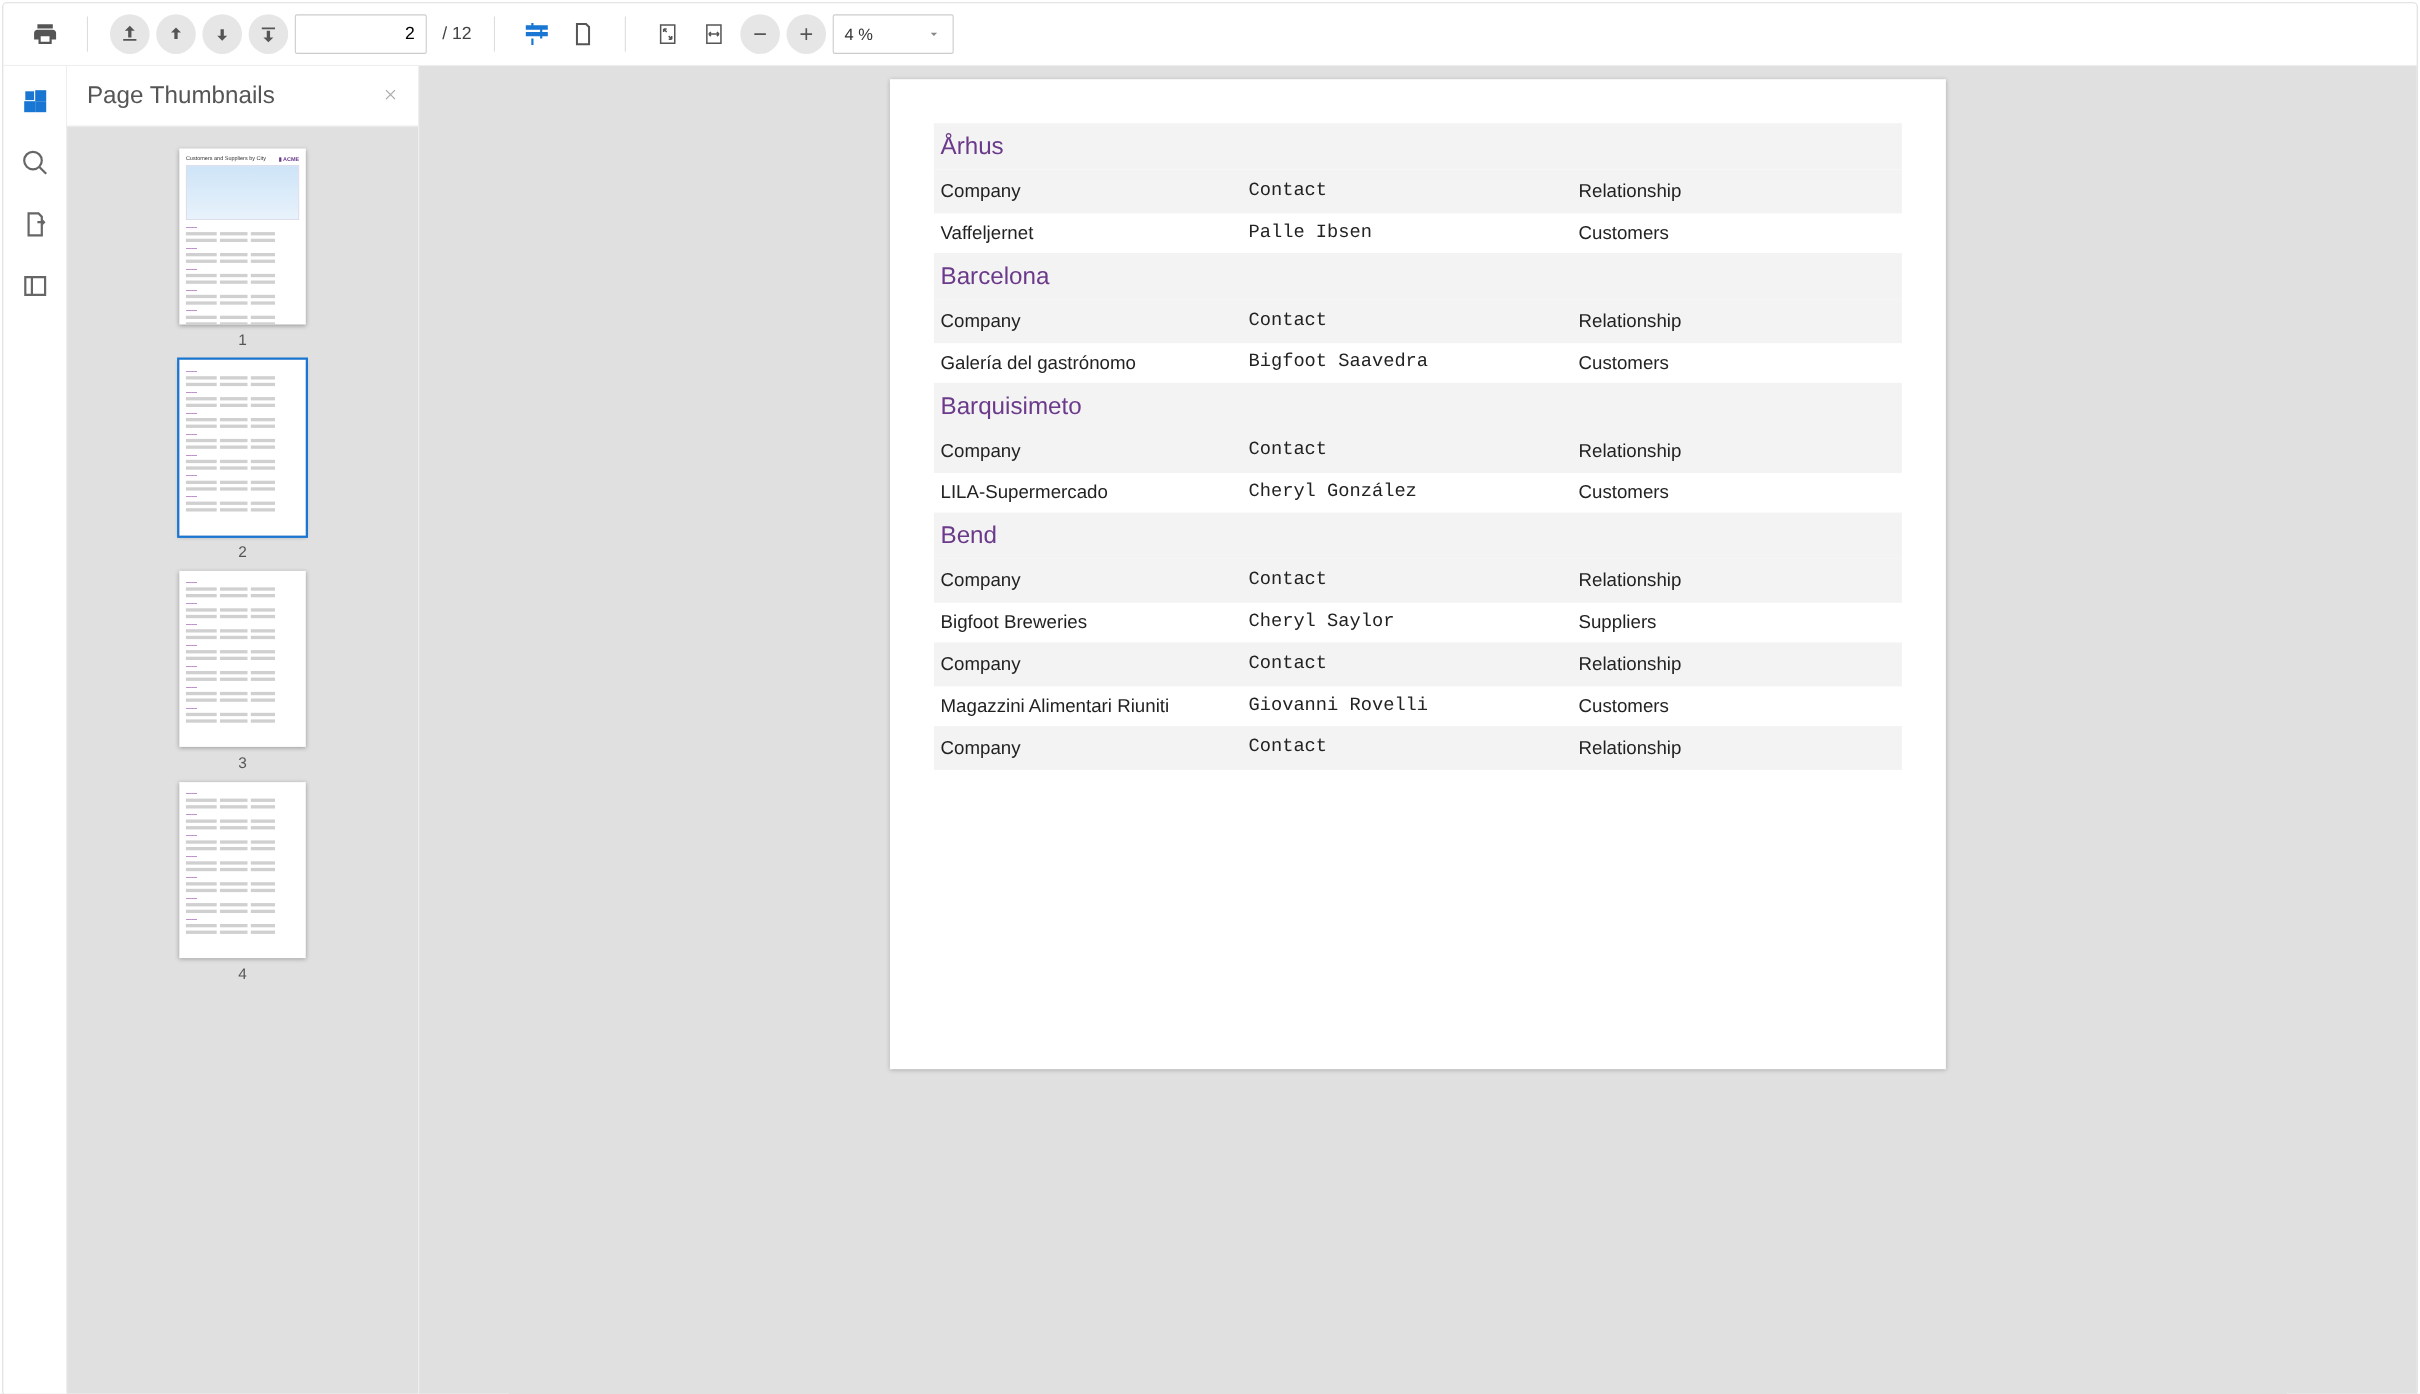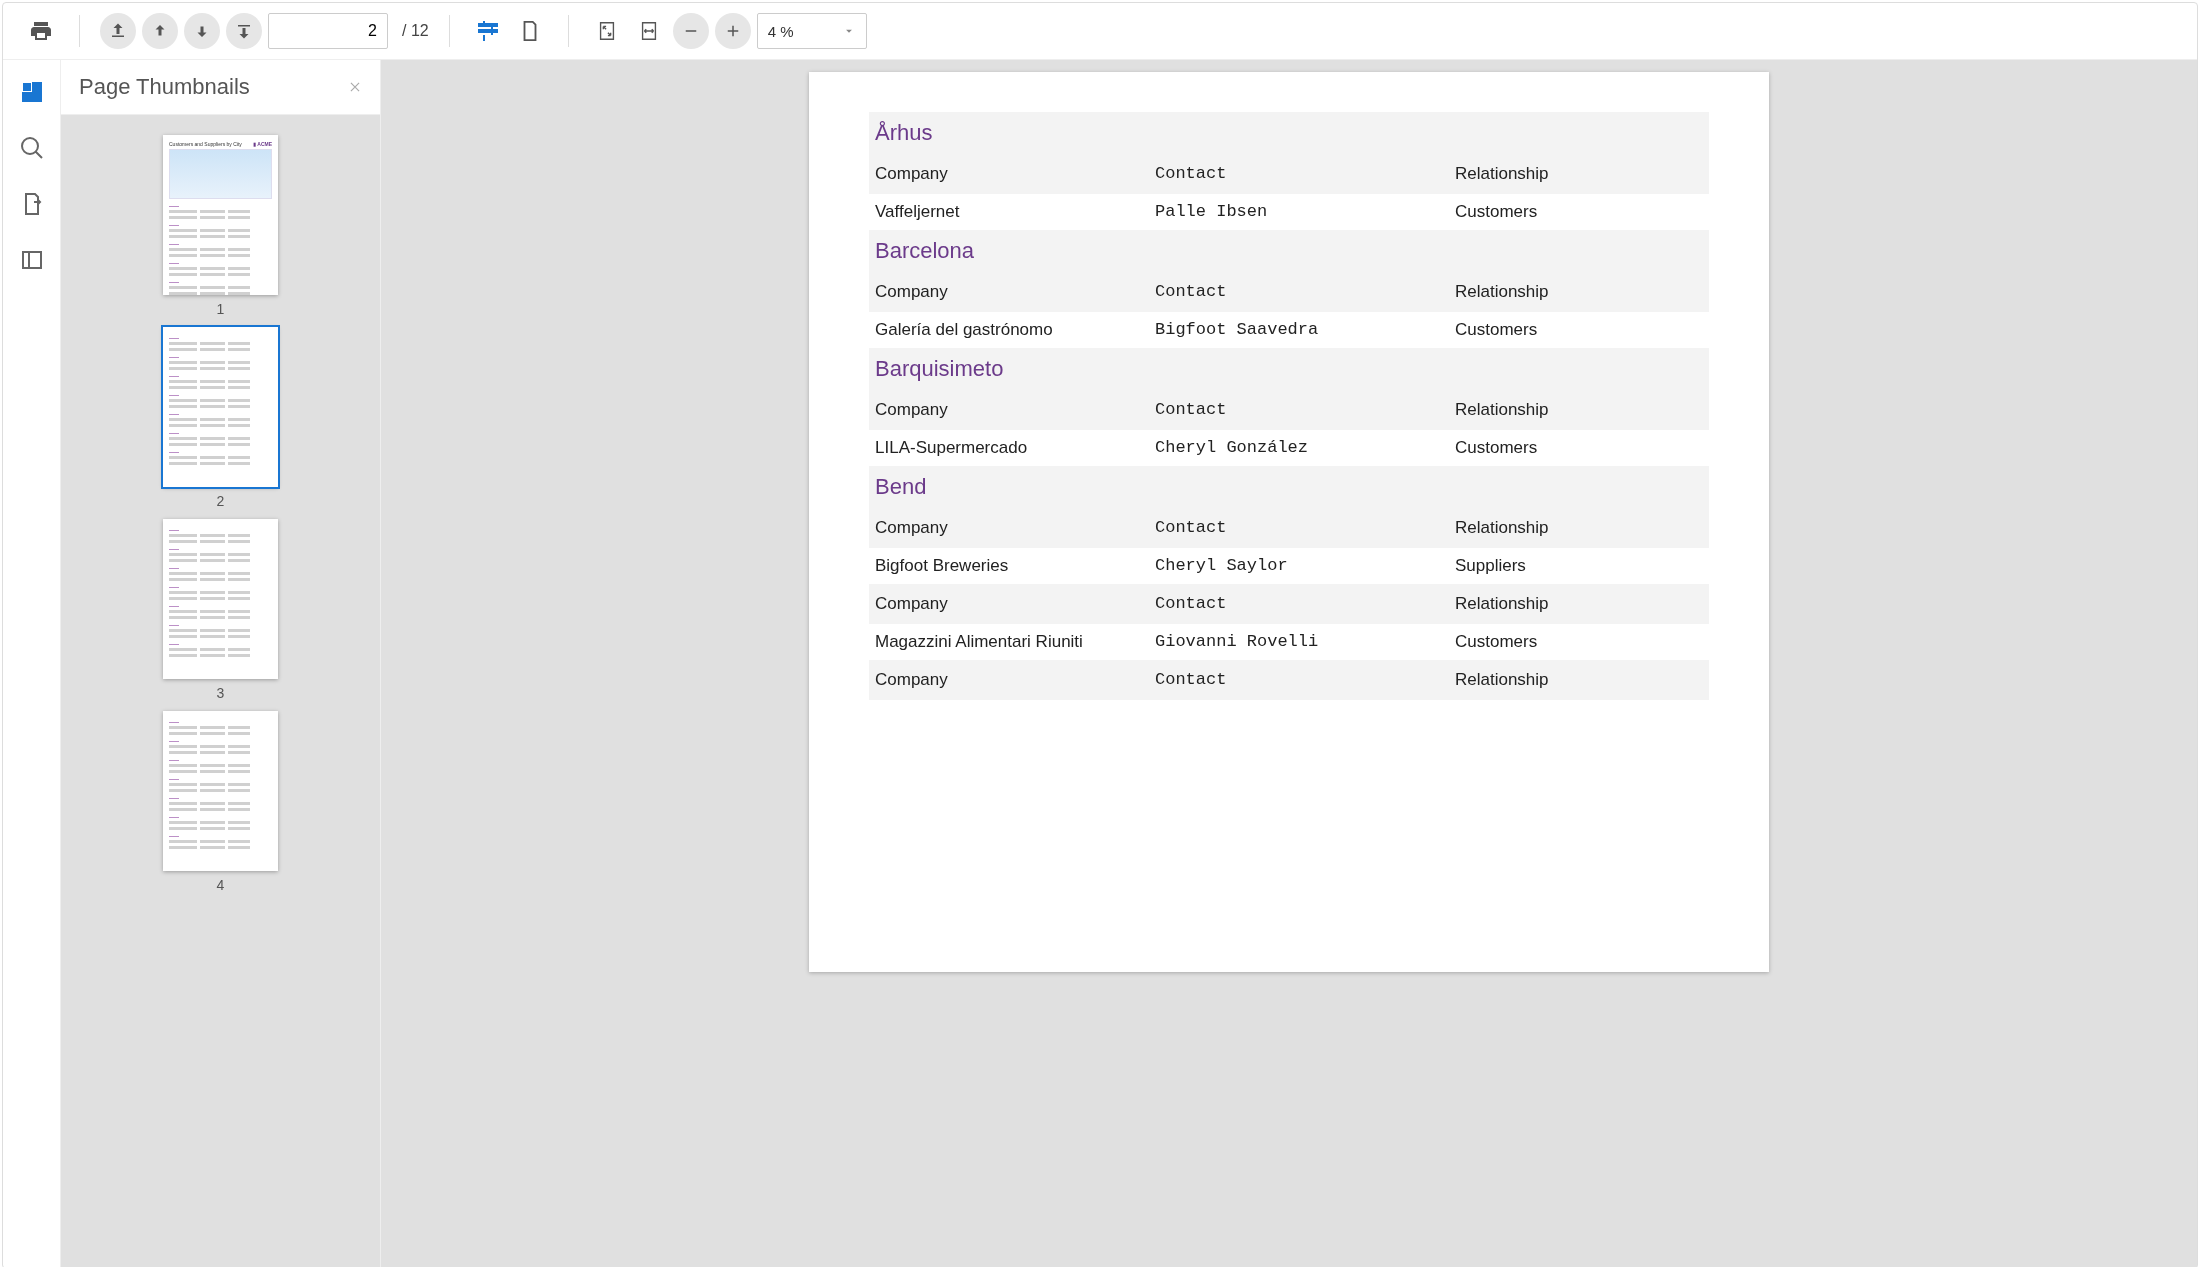--- a/index.html
+++ b/index.html
@@ -40,21 +40,21 @@
   
   .doc-area { flex:1; background:#e0e0e0; overflow:auto; position:relative; padding:12px 30px; }
   .doc-area::-webkit-scrollbar { width:16px; }
   .doc-area::-webkit-scrollbar-track { background:#f0f0f0; }
   .doc-area::-webkit-scrollbar-thumb { background:#c0c0c0; border-radius:2px; }
   .thumb-list::-webkit-scrollbar { width:12px; }
   .thumb-list::-webkit-scrollbar-track { background:#d5d5d5; }
   .thumb-list::-webkit-scrollbar-thumb { background:#999; border-radius:6px; }
   
   .page { background:#fff; box-shadow:0 1px 4px rgba(0,0,0,0.25); padding:40px 0; min-height:900px; width:960px; margin:0 auto; }
-  .group { margin:0 60px; }
+  .group { margin:0 40px; }
   .group-title { font-size:22px; color:#6b3a8a; padding:8px 6px; background:#f3f3f3; }
   .grp-head { display:flex; background:#f3f3f3; padding:10px 6px; font-size:17px; color:#222; }
   .grp-row { display:flex; padding:8px 6px; font-size:17px; color:#222; }
   .col1 { width:280px; }
   .col2 { width:300px;font-family:Liberation Mono, monospace; }
   .col3 { flex:1; }
 </style>
 </head>
 <body>
 

